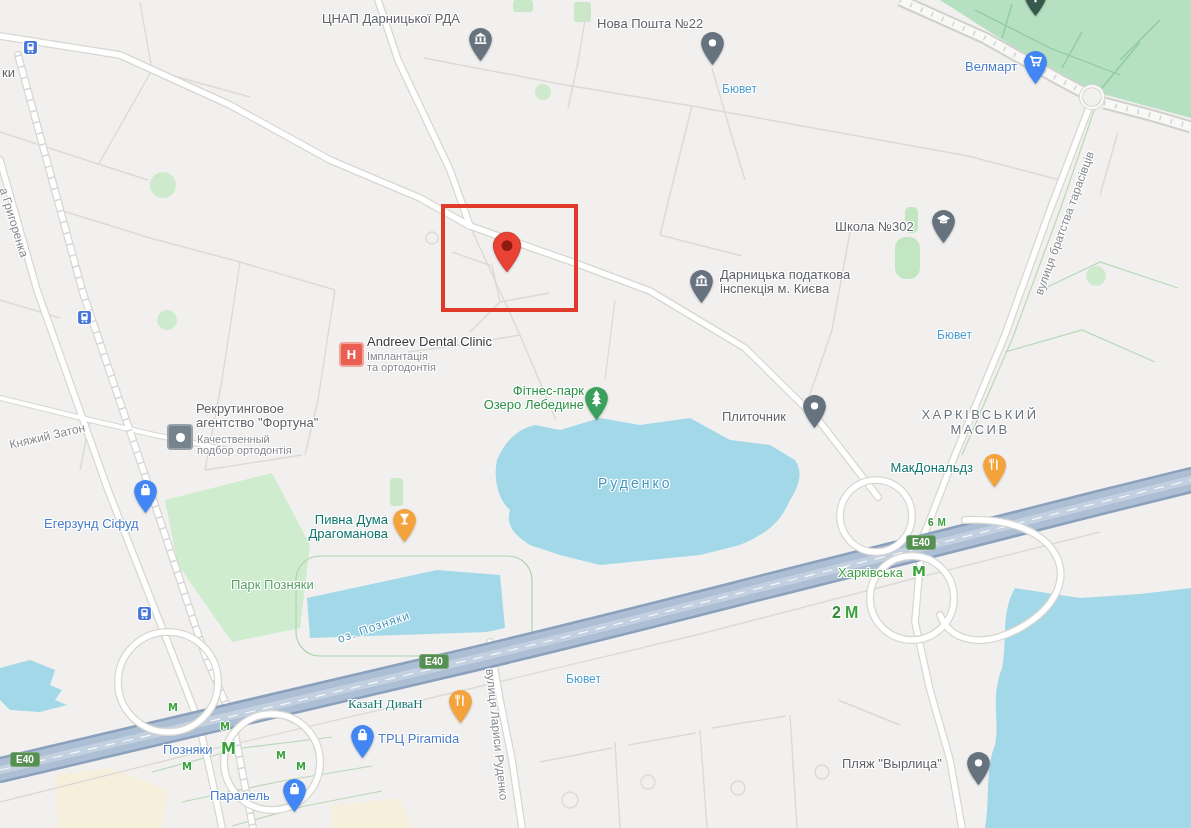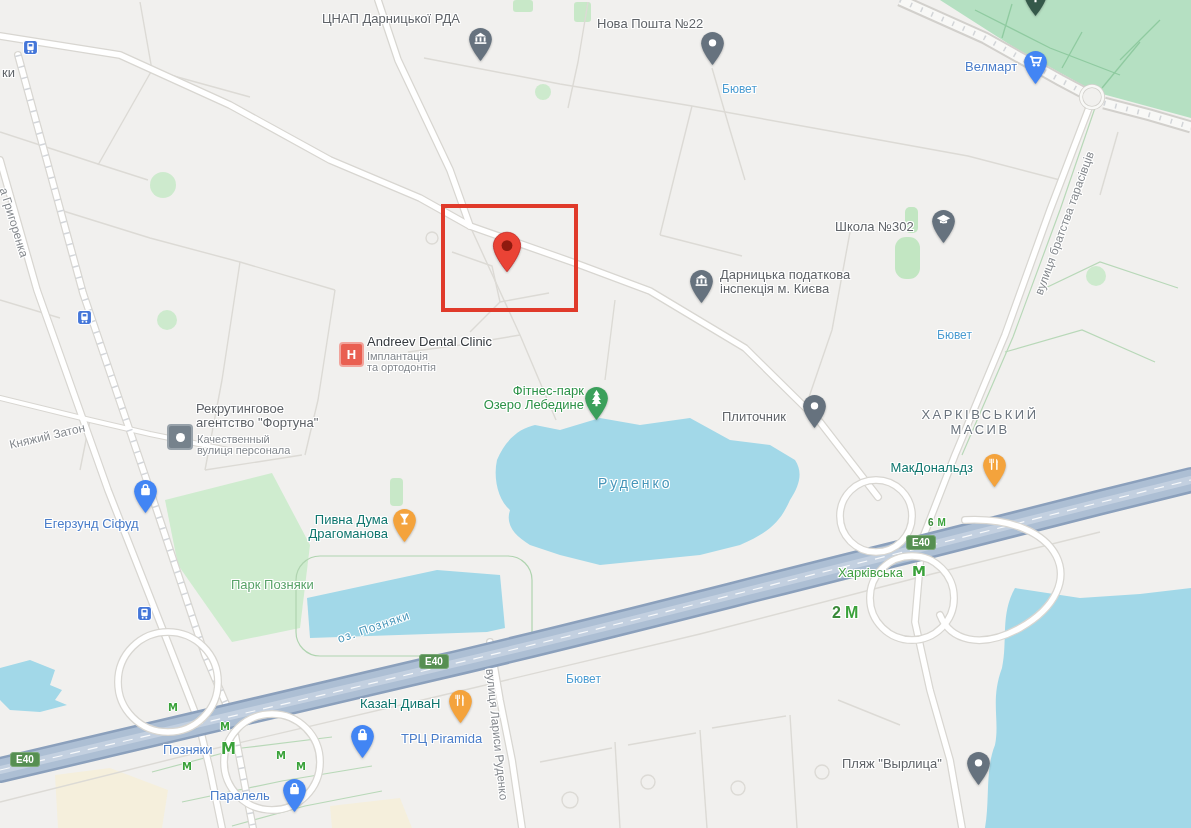--- a/index.html
+++ b/index.html
@@ -329,21 +329,21 @@
 
   <div class="lbl dark" style="left:367px;top:335px;">Andreev Dental Clinic</div>
   <div class="lbl sub" style="left:367px;top:351px;">Імплантація</div>
   <div class="lbl sub" style="left:367px;top:362px;">та ортодонтія</div>
 
   <div class="lbl" style="left:196px;top:402px;">
     <div>Рекрутинговое</div>
     <div>агентство "Фортуна"</div>
   </div>
   <div class="lbl sub" style="left:197px;top:434px;">Качественный</div>
-  <div class="lbl sub" style="left:197px;top:445px;">вулиця персонала</div>
+  <div class="lbl sub" style="left:197px;top:445px;">подбор ортодонтія</div>
 
   <div class="lbl green r" style="left:474px;top:384px;width:104px;margin-left:6px;">
     <div>Фітнес-парк</div>
     <div>Озеро Лебедине</div>
   </div>
 
   <div class="lbl" style="left:722px;top:410px;">Плиточник</div>
 
   <div class="lbl area" style="left:918px;top:407px;width:124px;">
     <div>ХАРКІВСЬКИЙ</div>
@@ -370,22 +370,22 @@
   </div>
   <div class="lbl" style="left:832px;top:606px;font-size:16px;">
     <span class="mnum">2</span><span style="color:#3aa23a;font-weight:bold;">М</span>
   </div>
 
   <div class="shield" style="left:10px;top:752px;">E40</div>
   <div class="shield" style="left:419px;top:654px;">E40</div>
   <div class="shield" style="left:906px;top:535px;">E40</div>
 
   <div class="lbl lblue" style="left:566px;top:672px;">Бювет</div>
-  <div class="lbl orange" style="left:360px;top:697px;">КазаН ДиваН</div>
-  <div class="lbl blue" style="left:401px;top:732px;">ТРЦ Piramida</div>
+  <div class="lbl orange" style="left:348px;top:697px;font-family:Liberation Serif, serif;">КазаН ДиваН</div>
+  <div class="lbl blue" style="left:378px;top:732px;">ТРЦ Piramida</div>
 
   <div class="lbl street" style="left:497px;top:668px;transform:rotate(84deg);transform-origin:0 0;">вулиця Лариси Руденко</div>
   <div class="lbl street" style="left:1032px;top:292px;transform:rotate(-70deg);transform-origin:0 0;">вулиця братства тарасівців</div>
   <div class="lbl street" style="left:8px;top:438px;transform:rotate(-13deg);transform-origin:0 0;">Княжий Затон</div>
   <div class="lbl street" style="left:10px;top:186px;transform:rotate(73deg);transform-origin:0 0;">а Григоренка</div>
   <div class="lbl" style="left:2px;top:66px;">ки</div>
 
   <div class="lbl blue" style="left:163px;top:743px;">Позняки</div>
   <div class="m" style="left:221px;top:740px;font-size:15px;">М</div>
   <div class="m" style="left:168px;top:702px;font-size:10px;">М</div>

